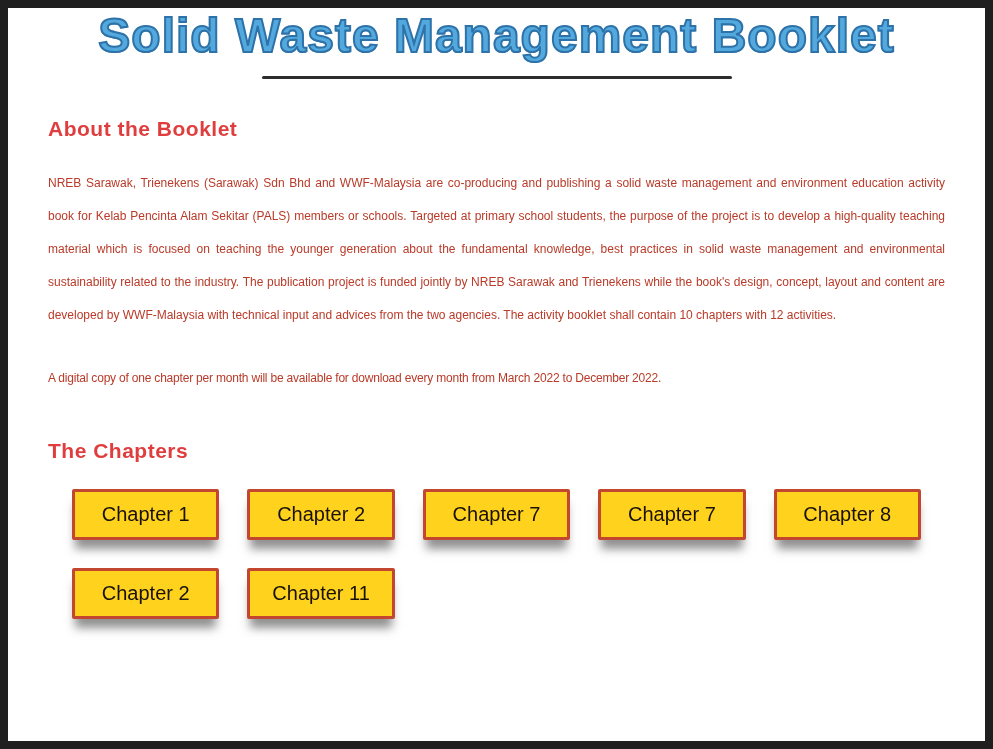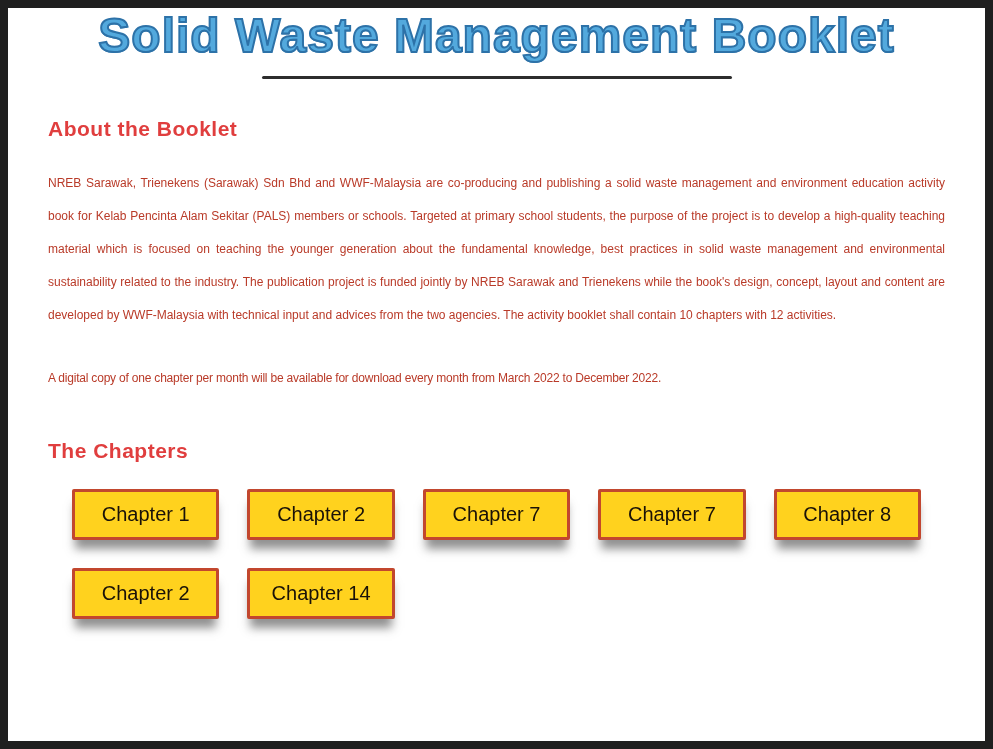--- a/index.html
+++ b/index.html
@@ -108,18 +108,18 @@
 
     <h2 class="section-heading chapters-heading">The Chapters</h2>
 
     <div class="chapters-grid">
       <button class="chapter-button">Chapter 1</button>
       <button class="chapter-button">Chapter 2</button>
       <button class="chapter-button">Chapter 7</button>
       <button class="chapter-button">Chapter 7</button>
       <button class="chapter-button">Chapter 8</button>
       <button class="chapter-button">Chapter 2</button>
-      <button class="chapter-button">Chapter 14</button>
+      <button class="chapter-button">Chapter 11</button>
     </div>
 
   </div>
 
 </div>
 
 </body></html>

